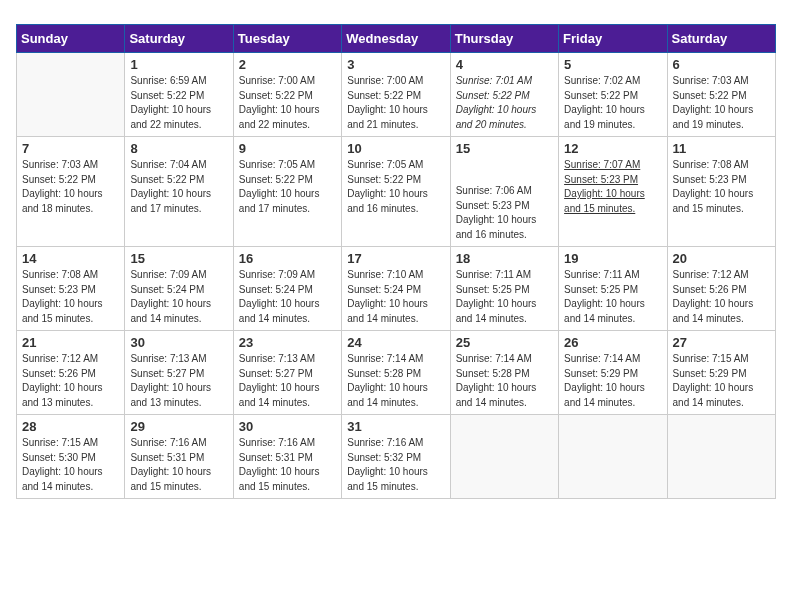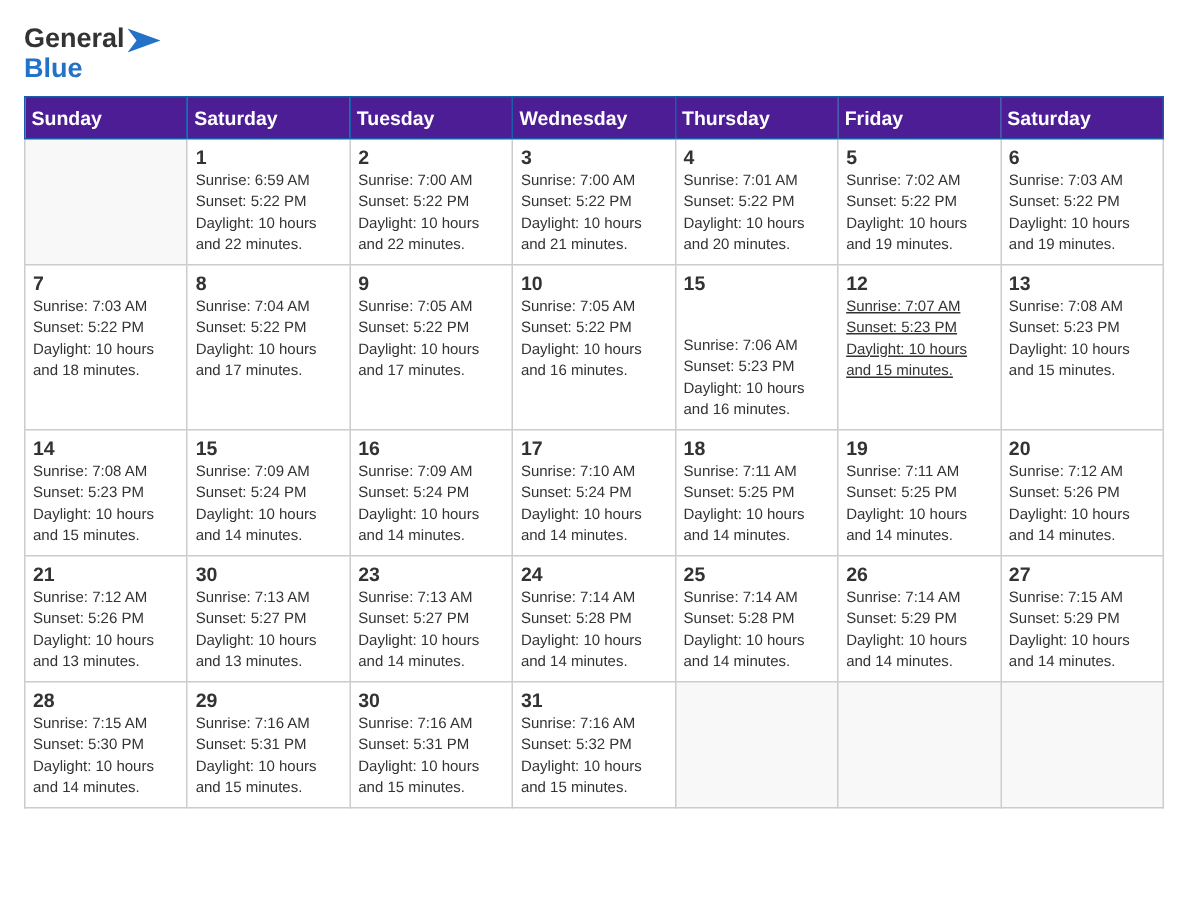--- a/index.html
+++ b/index.html
@@ -78,33 +78,20 @@
     .day-info {
       font-size: 10px;
       color: #333;
       line-height: 1.45;
     }
   </style>
 </head>
 <body>
 
 <div class="header">
-  <div class="logo">
-    <div class="logo-row">
-      <div>
-        <div style="display:flex;align-items:center;">
-          <span class="logo-text" style="color:#333;">General</span>
-          <svg width="22" height="16" viewBox="0 0 22 16" style="margin-left:2px;margin-top:2px;">
-            <polygon points="0,0 22,8 0,16 6,8" fill="#2471c8"></polygon>
-          </svg>
-        </div>
-        <span class="logo-text blue" style="color:#2471c8;font-size:18px;font-weight:bold;">Blue</span>
-      </div>
-    </div>
-  </div>
   <div class="title-area">
   </div>
 </div>
 
 <table class="calendar">
   <thead>
     <tr>
     <th>Sunday</th>
         <th>Saturday</th>
         <th>Tuesday</th>
@@ -133,21 +120,21 @@
         </td>
         <td>
           <div class="day-num">3</div>
           <div class="day-info" style="white-space: pre-line;">Sunrise: 7:00 AM
 Sunset: 5:22 PM
 Daylight: 10 hours
 and 21 minutes.</div>
         </td>
         <td>
           <div class="day-num">4</div>
-          <div class="day-info" style="white-space: pre-line;">Sunrise: 7:01 AM
+          <div class="day-info" style="white-space: pre-line; font-style: italic;">Sunrise: 7:01 AM
 Sunset: 5:22 PM
 Daylight: 10 hours
 and 20 minutes.</div>
         </td>
         <td>
           <div class="day-num">5</div>
           <div class="day-info" style="white-space: pre-line;">Sunrise: 7:02 AM
 Sunset: 5:22 PM
 Daylight: 10 hours
 and 19 minutes.</div>
@@ -197,21 +184,21 @@
 and 16 minutes.</div>
         </td>
         <td>
           <div class="day-num">12</div>
           <div class="day-info" style="white-space: pre-line; text-decoration: underline;">Sunrise: 7:07 AM
 Sunset: 5:23 PM
 Daylight: 10 hours
 and 15 minutes.</div>
         </td>
         <td>
-          <div class="day-num">13</div>
+          <div class="day-num">11</div>
           <div class="day-info" style="white-space: pre-line;">Sunrise: 7:08 AM
 Sunset: 5:23 PM
 Daylight: 10 hours
 and 15 minutes.</div>
         </td>
       </tr>
       <tr>
         <td>
           <div class="day-num">14</div>
           <div class="day-info" style="white-space: pre-line;">Sunrise: 7:08 AM

